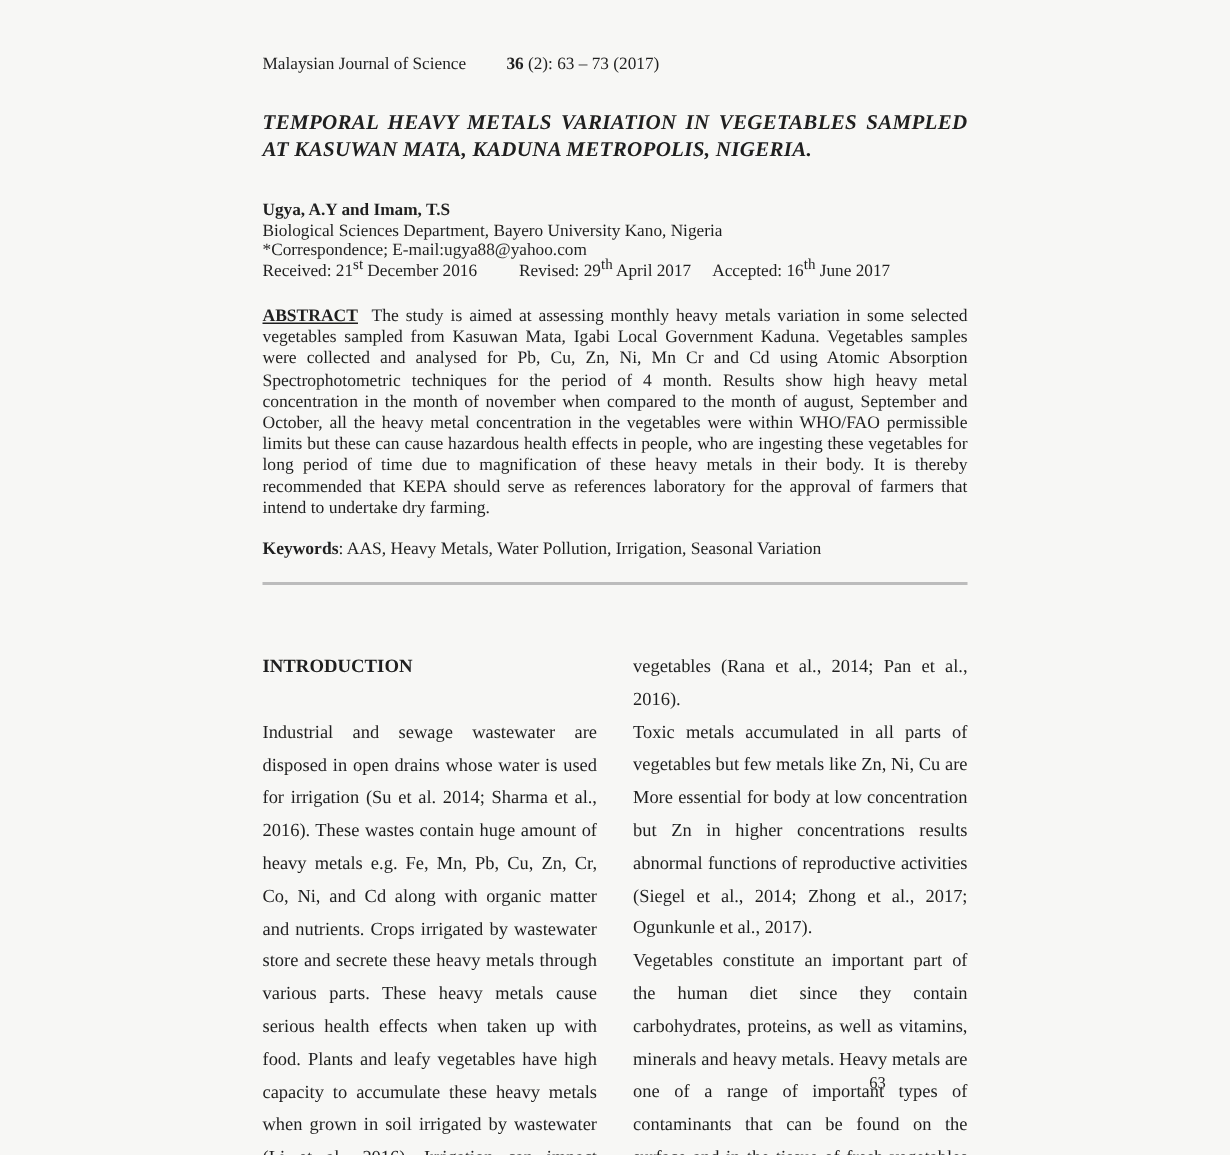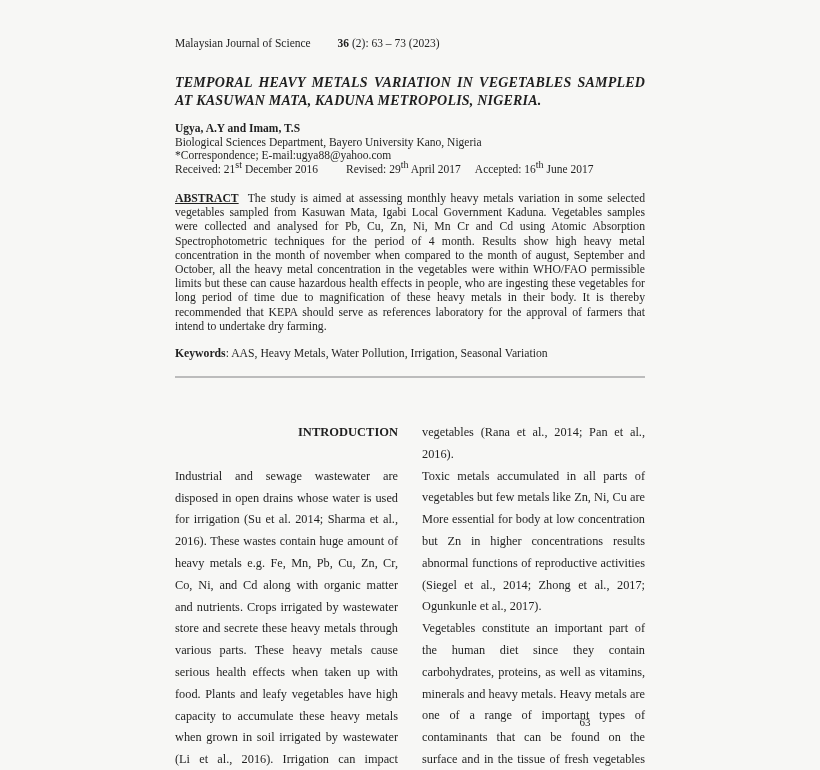--- a/index.html
+++ b/index.html
@@ -27,21 +27,21 @@
   .paper-title {
     margin-top: 24px;
     font-size: 14px;
     font-weight: bold;
     line-height: 18px;
     text-align: justify;
     letter-spacing: 0.2px;
     font-style: italic;
   }
   .authors-block {
-    margin-top: 12px;
+    margin-top: 24px;
     font-size: 11.5px;
     line-height: 13.5px;
   }
   .authors-line { font-weight: bold; }
   .dates-line { white-space: nowrap; }
   .date-item-received { margin-right: 28px; }
   .date-item-revised  { margin-right: 14px; }
   sup.ord {
     font-size: 10px;
     vertical-align: super;
@@ -75,21 +75,21 @@
     display: flex;
     gap: 24px;
   }
   .col {
     width: 223px;
     font-size: 12.3px;
     line-height: 21.8px;
     text-align: justify;
   }
   .intro-heading {
-    text-align: right;
+    text-align: left;
     font-weight: bold;
     font-size: 12.5px;
     margin: 0 0 22px 0;
   }
   .col p { margin: 0; }
   .page-number {
     position: absolute;
     left: 0;
     top: 716px;
     width: 820px;
@@ -97,21 +97,21 @@
     font-size: 11px;
   }
 </style>
 </head>
 <body>
 
 <div class="sheet">
 
   <div class="journal-line">
     <span class="journal-name">Malaysian Journal of Science</span>
-    <span class="journal-vol">36</span><span> (2): 63 – 73 (2023)</span>
+    <span class="journal-vol">36</span><span> (2): 63 – 73 (2017)</span>
   </div>
 
   <div class="paper-title">TEMPORAL HEAVY METALS VARIATION IN VEGETABLES SAMPLED AT KASUWAN MATA, KADUNA METROPOLIS, NIGERIA.</div>
 
   <div class="authors-block">
     <div class="authors-line">Ugya, A.Y and Imam, T.S</div>
     <div>Biological Sciences Department, Bayero University Kano, Nigeria</div>
     <div>*Correspondence; E-mail:ugya88@yahoo.com</div>
     <div class="dates-line">
       <span class="date-item-received"><span>Received: 21</span><sup class="ord">st</sup><span> December 2016</span></span><span class="date-item-revised"><span>Revised: 29</span><sup class="ord">th</sup><span> April 2017</span></span><span><span>Accepted: 16</span><sup class="ord">th</sup><span> June 2017</span></span>

